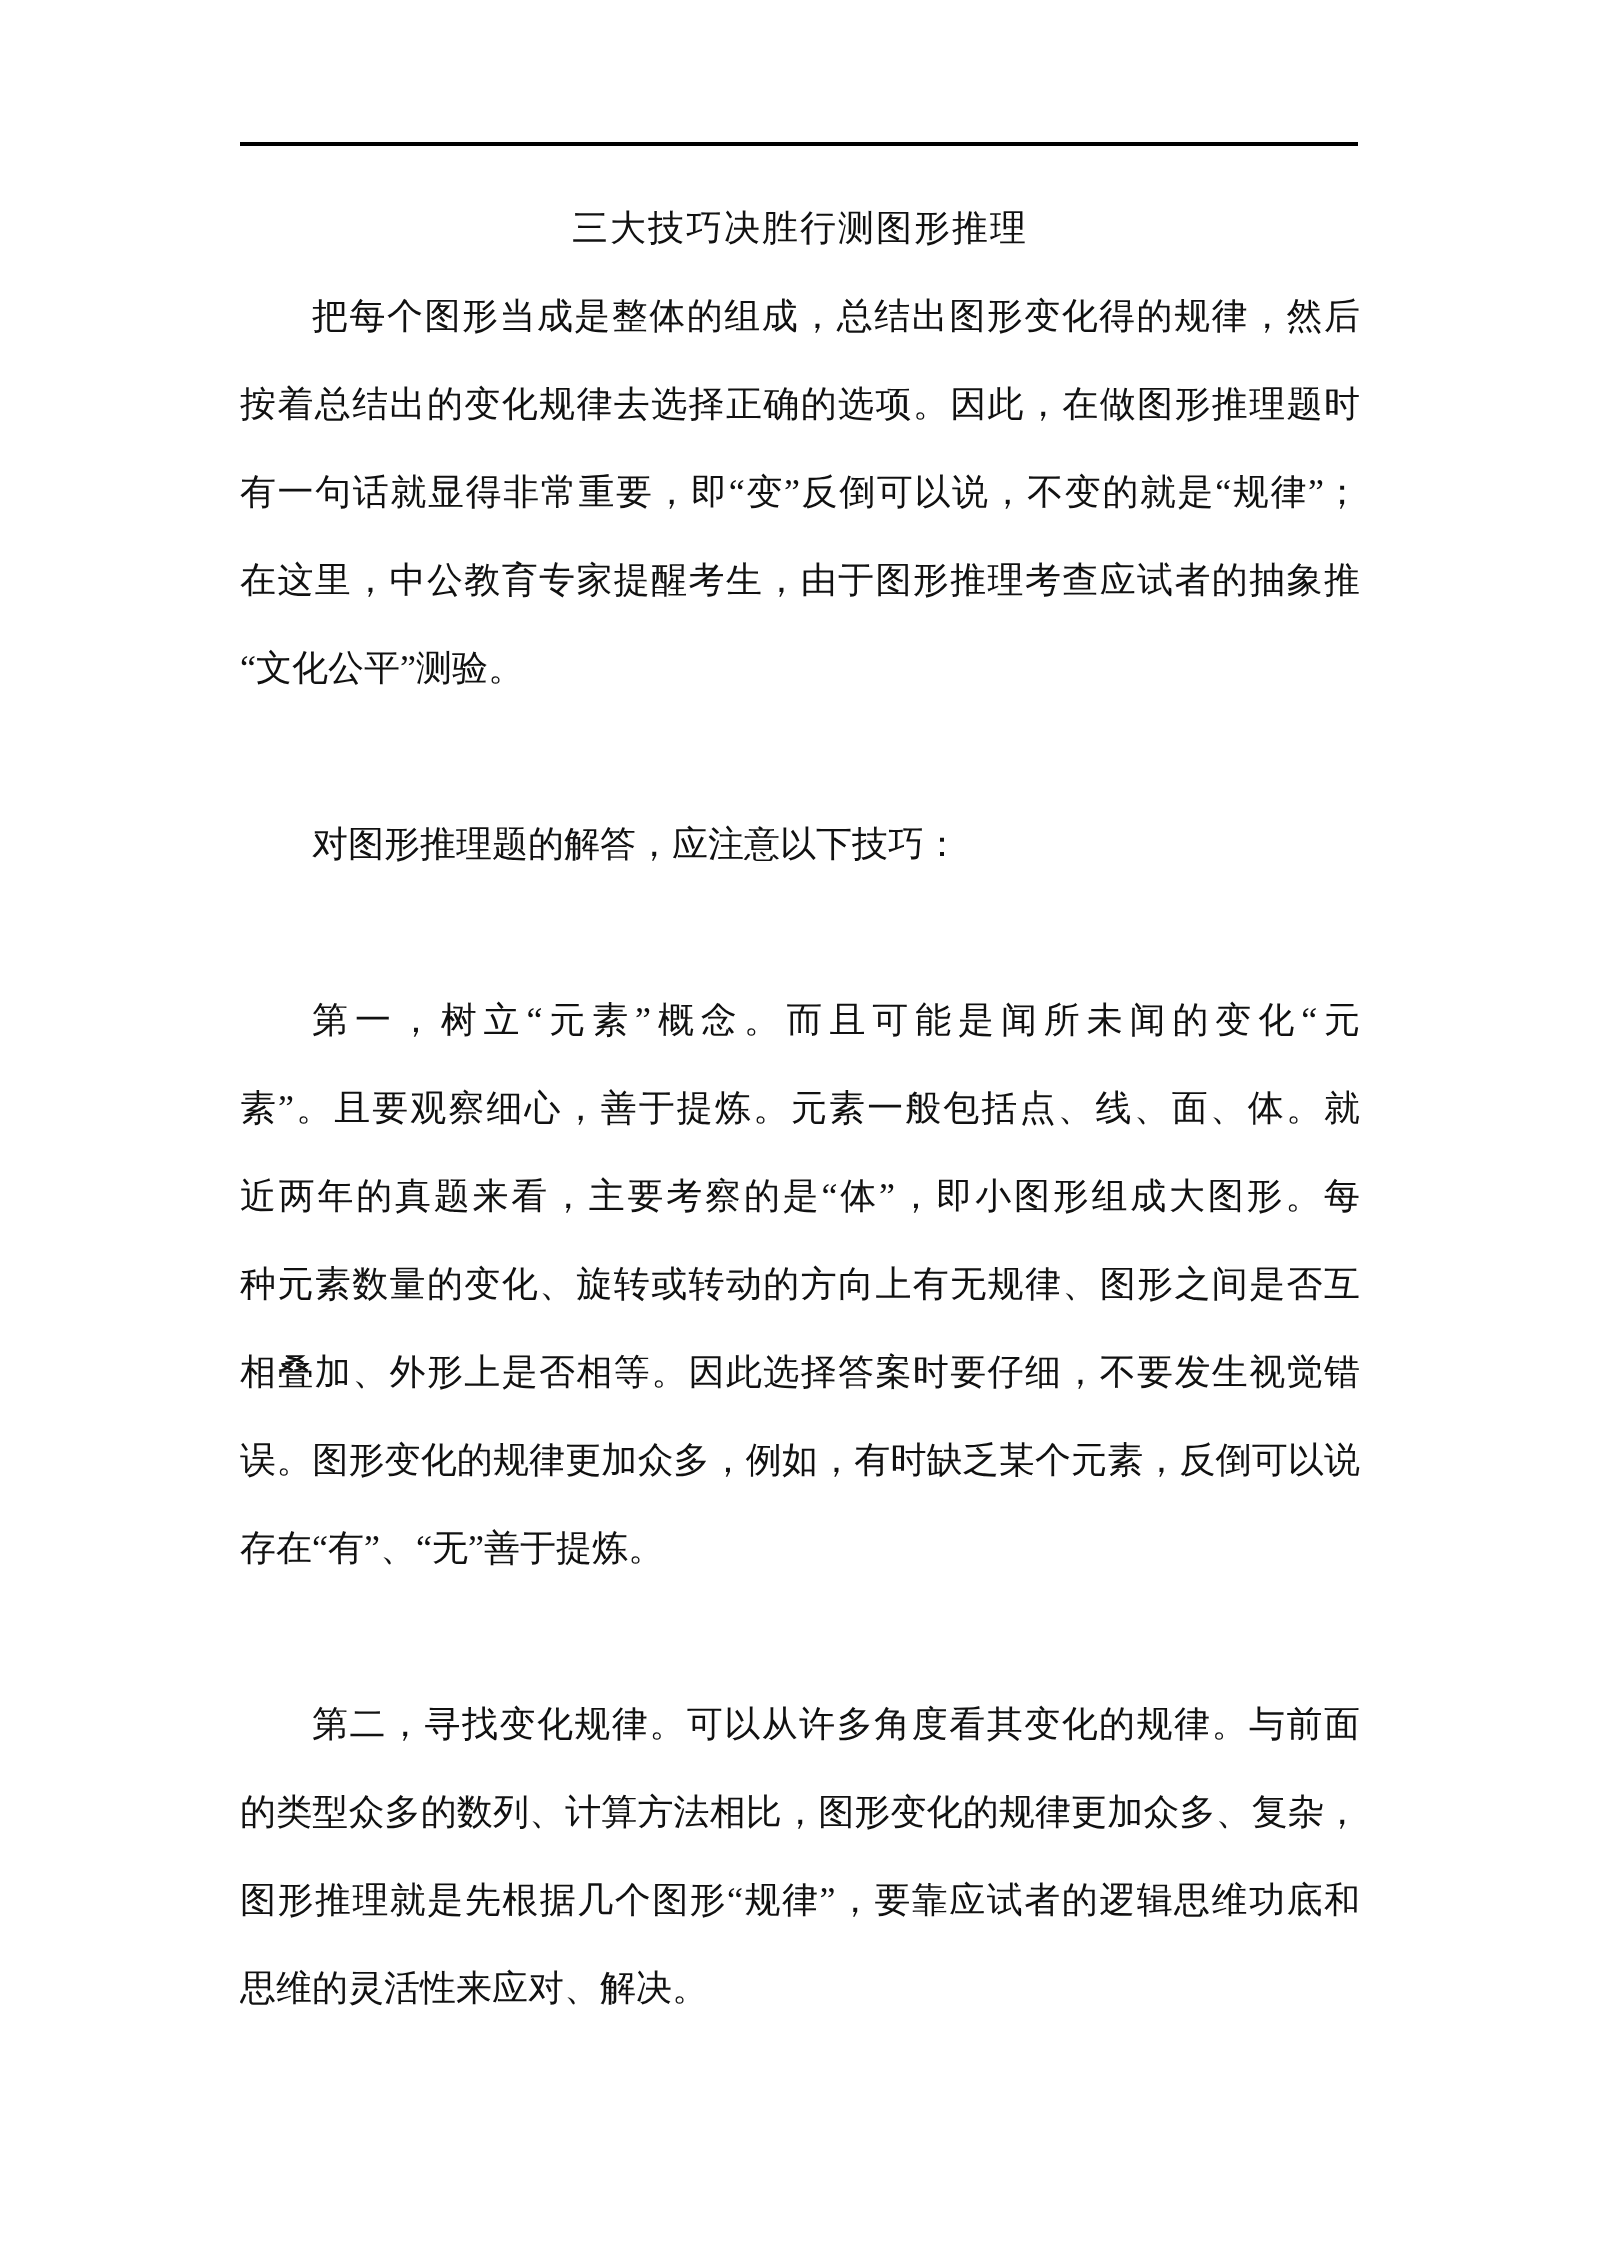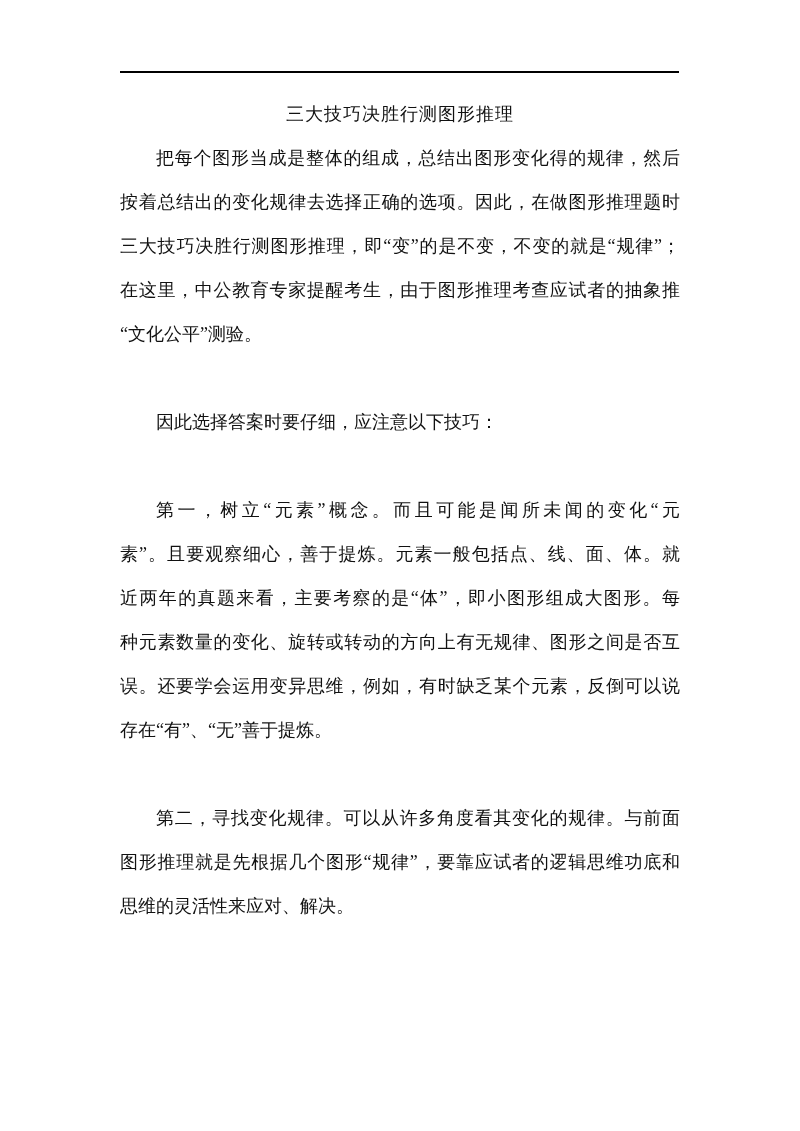--- a/index.html
+++ b/index.html
@@ -55,35 +55,37 @@
 <div class="page">
   <div class="top-rule"></div>
   <div class="content">
     <div class="title-block">
       <div class="title-line">三大技巧决胜行测图形推理</div>
     </div>
     <div>
         <div class="paragraph">
           <div class="doc-line first">把每个图形当成是整体的组成，总结出图形变化得的规律，然后</div>
           <div class="doc-line">按着总结出的变化规律去选择正确的选项。因此，在做图形推理题时</div>
-          <div class="doc-line">三大技巧决胜行测图形推理，即“变”的是不变，不变的就是“规律”；</div>
+          <div class="doc-line">有一句话就显得非常重要，即“变”反倒可以说，不变的就是“规律”；</div>
           <div class="doc-line">在这里，中公教育专家提醒考生，由于图形推理考查应试者的抽象推</div>
           <div class="doc-line last">“文化公平”测验。</div>
         </div>
         <div class="paragraph">
-          <div class="doc-line first last">因此选择答案时要仔细，应注意以下技巧：</div>
+          <div class="doc-line first last">对图形推理题的解答，应注意以下技巧：</div>
         </div>
         <div class="paragraph">
           <div class="doc-line first">第一，树立“元素”概念。而且可能是闻所未闻的变化“元</div>
           <div class="doc-line">素”。且要观察细心，善于提炼。元素一般包括点、线、面、体。就</div>
           <div class="doc-line">近两年的真题来看，主要考察的是“体”，即小图形组成大图形。每</div>
           <div class="doc-line">种元素数量的变化、旋转或转动的方向上有无规律、图形之间是否互</div>
-          <div class="doc-line">误。还要学会运用变异思维，例如，有时缺乏某个元素，反倒可以说</div>
+          <div class="doc-line">相叠加、外形上是否相等。因此选择答案时要仔细，不要发生视觉错</div>
+          <div class="doc-line">误。图形变化的规律更加众多，例如，有时缺乏某个元素，反倒可以说</div>
           <div class="doc-line last">存在“有”、“无”善于提炼。</div>
         </div>
         <div class="paragraph">
           <div class="doc-line first">第二，寻找变化规律。可以从许多角度看其变化的规律。与前面</div>
+          <div class="doc-line">的类型众多的数列、计算方法相比，图形变化的规律更加众多、复杂，</div>
           <div class="doc-line">图形推理就是先根据几个图形“规律”，要靠应试者的逻辑思维功底和</div>
           <div class="doc-line last">思维的灵活性来应对、解决。</div>
         </div>
       </div>
   </div>
 </div>
 
 </body></html>

